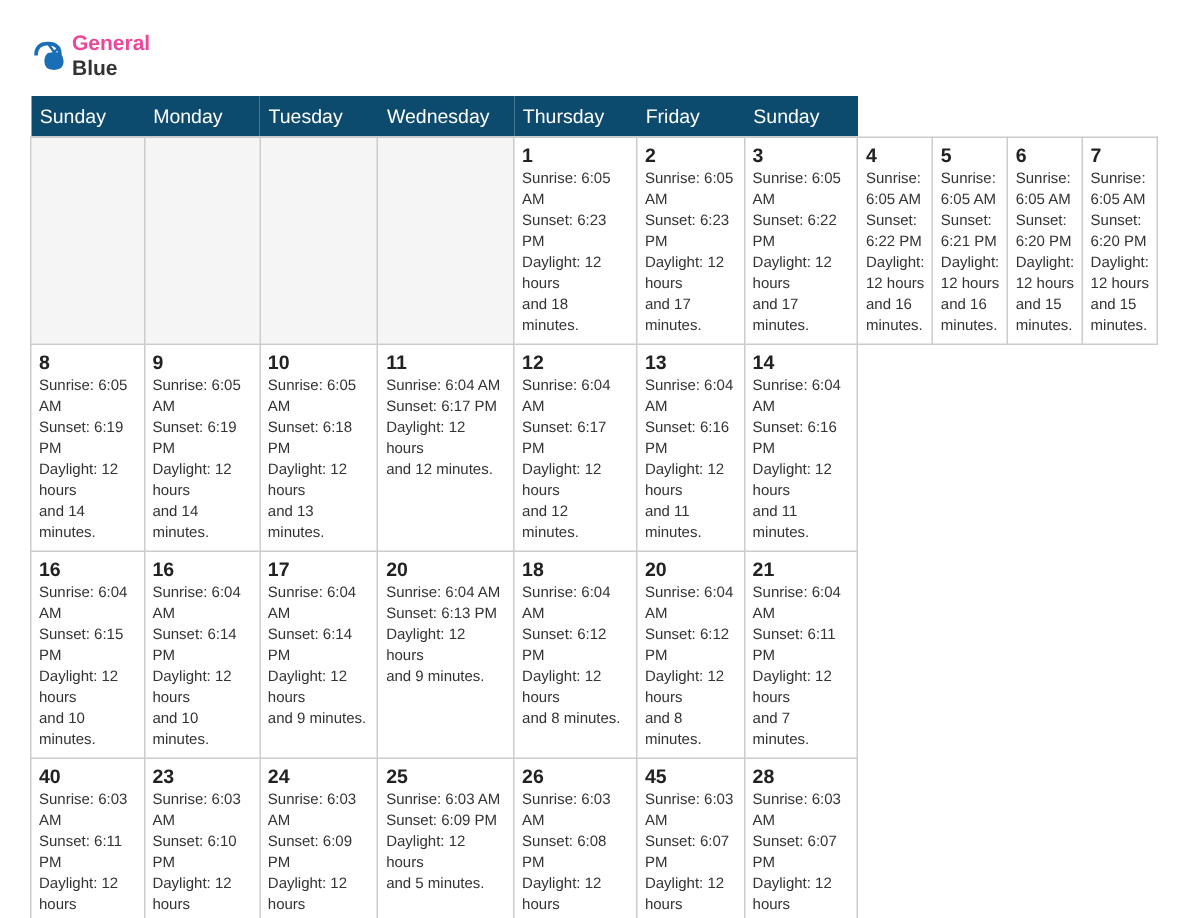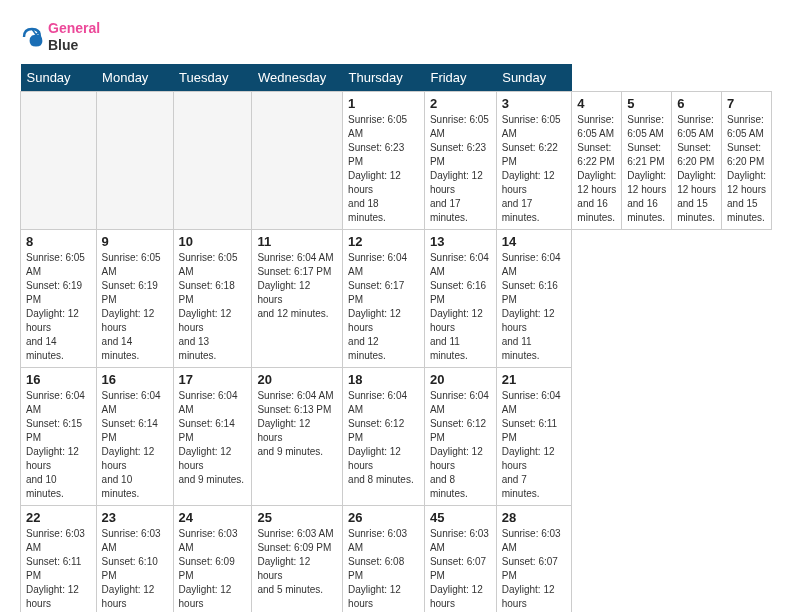--- a/index.html
+++ b/index.html
@@ -315,21 +315,21 @@
         <div class="day-info">
           Sunrise: 6:04 AM<br>
           Sunset: 6:11 PM<br>
           Daylight: 12 hours<br>
           and 7 minutes.
         </div>
       </td>
       </tr>
       <tr>
         <td>
-        <span class="day-num">22</span>
+        <span class="day-num">40</span>
         <div class="day-info">
           Sunrise: 6:03 AM<br>
           Sunset: 6:11 PM<br>
           Daylight: 12 hours<br>
           and 7 minutes.
         </div>
       </td>
         <td>
         <span class="day-num">23</span>
         <div class="day-info">

